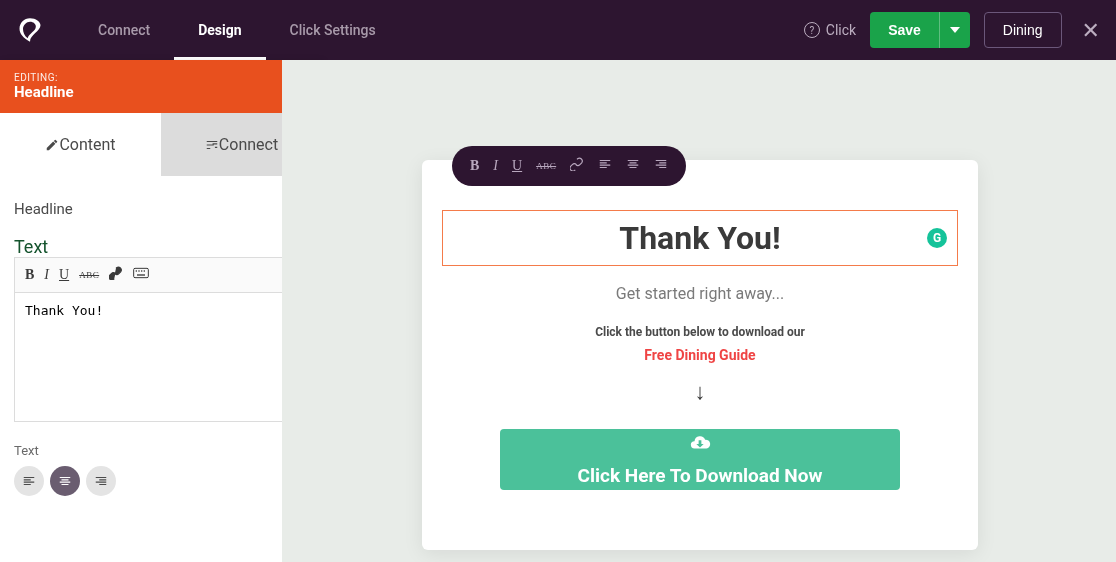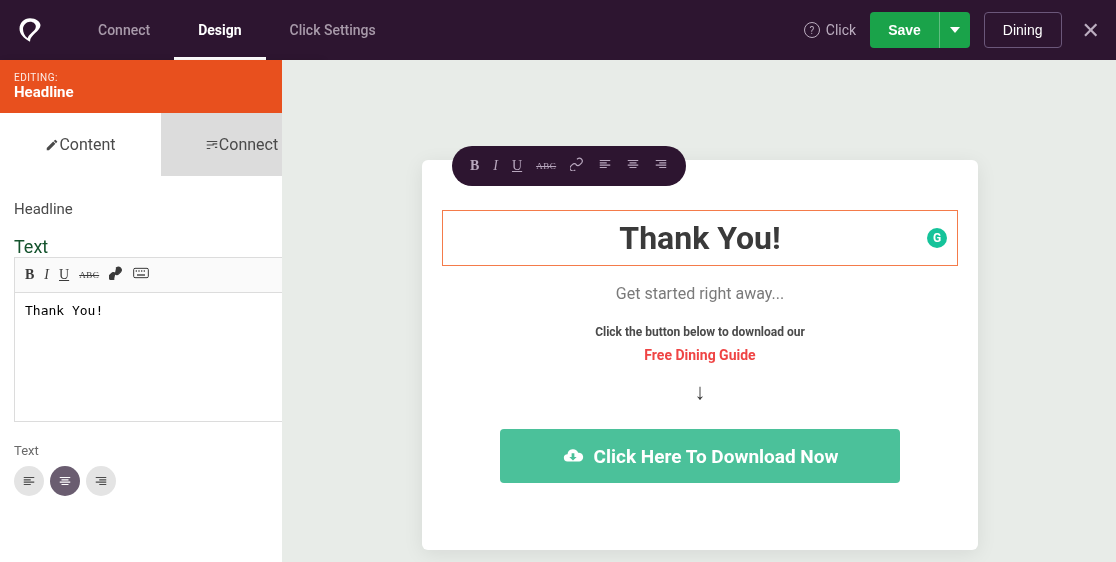--- a/index.html
+++ b/index.html
@@ -64,21 +64,21 @@
     
     .headline-block { margin-top: 36px; border: 1px solid #f47b4a; padding: 8px; position: relative; text-align: center; }
     .headline-text { font-size: 32px; font-weight: 700; color: #3a3a3a; }
     .grammarly { position: absolute; right: 10px; top: 50%; transform: translateY(-50%); width: 20px; height: 20px; border-radius: 50%; background: #15c39a; color: #fff; display: flex; align-items: center; justify-content: center; font-size: 12px; font-weight: 700; }
     
     .subhead { text-align: center; color: #7a7a7a; font-size: 16px; margin-top: 18px; }
     .instruct { text-align: center; font-size: 12px; font-weight: 700; color: #4a4a4a; margin-top: 22px; }
     .guide-link { text-align: center; font-size: 14px; font-weight: 700; color: #ef4444; margin-top: 8px; }
     .arrow-down { text-align: center; margin-top: 16px; font-size: 22px; color: #3a3a3a; }
     
-    .cta { margin: 24px auto 0; display: flex; align-items: center; justify-content: center; gap: 10px; width: 400px; height: 54px; background: #4bc19a; border-radius: 4px; color: #fff; font-size: 19px; font-weight: 700; cursor: pointer; }
+    .cta { margin: 24px auto 0; display: flex; align-items: center; justify-content: center; gap: 10px; width: 400px; height: 61px; background: #4bc19a; border-radius: 4px; color: #fff; font-size: 19px; font-weight: 700; cursor: pointer; flex-direction: column; }
   </style>
 </head>
 <body>
 
 <div class="topbar">
   <svg class="logo" viewBox="0 0 24 24">
       <path fill="#fff" d="M12 2C7 2 3 6 3 11c0 4 3 8 9 11 0-6 9-9 9-14 0-3-4-6-9-6zm0 3c3 0 5 2 5 4 0 4-6 6-7 10-3-2-4-5-4-8 0-3 3-6 6-6z"></path>
     </svg>
   <div class="nav-tabs">
     <div class="nav-tab">Connect</div>

